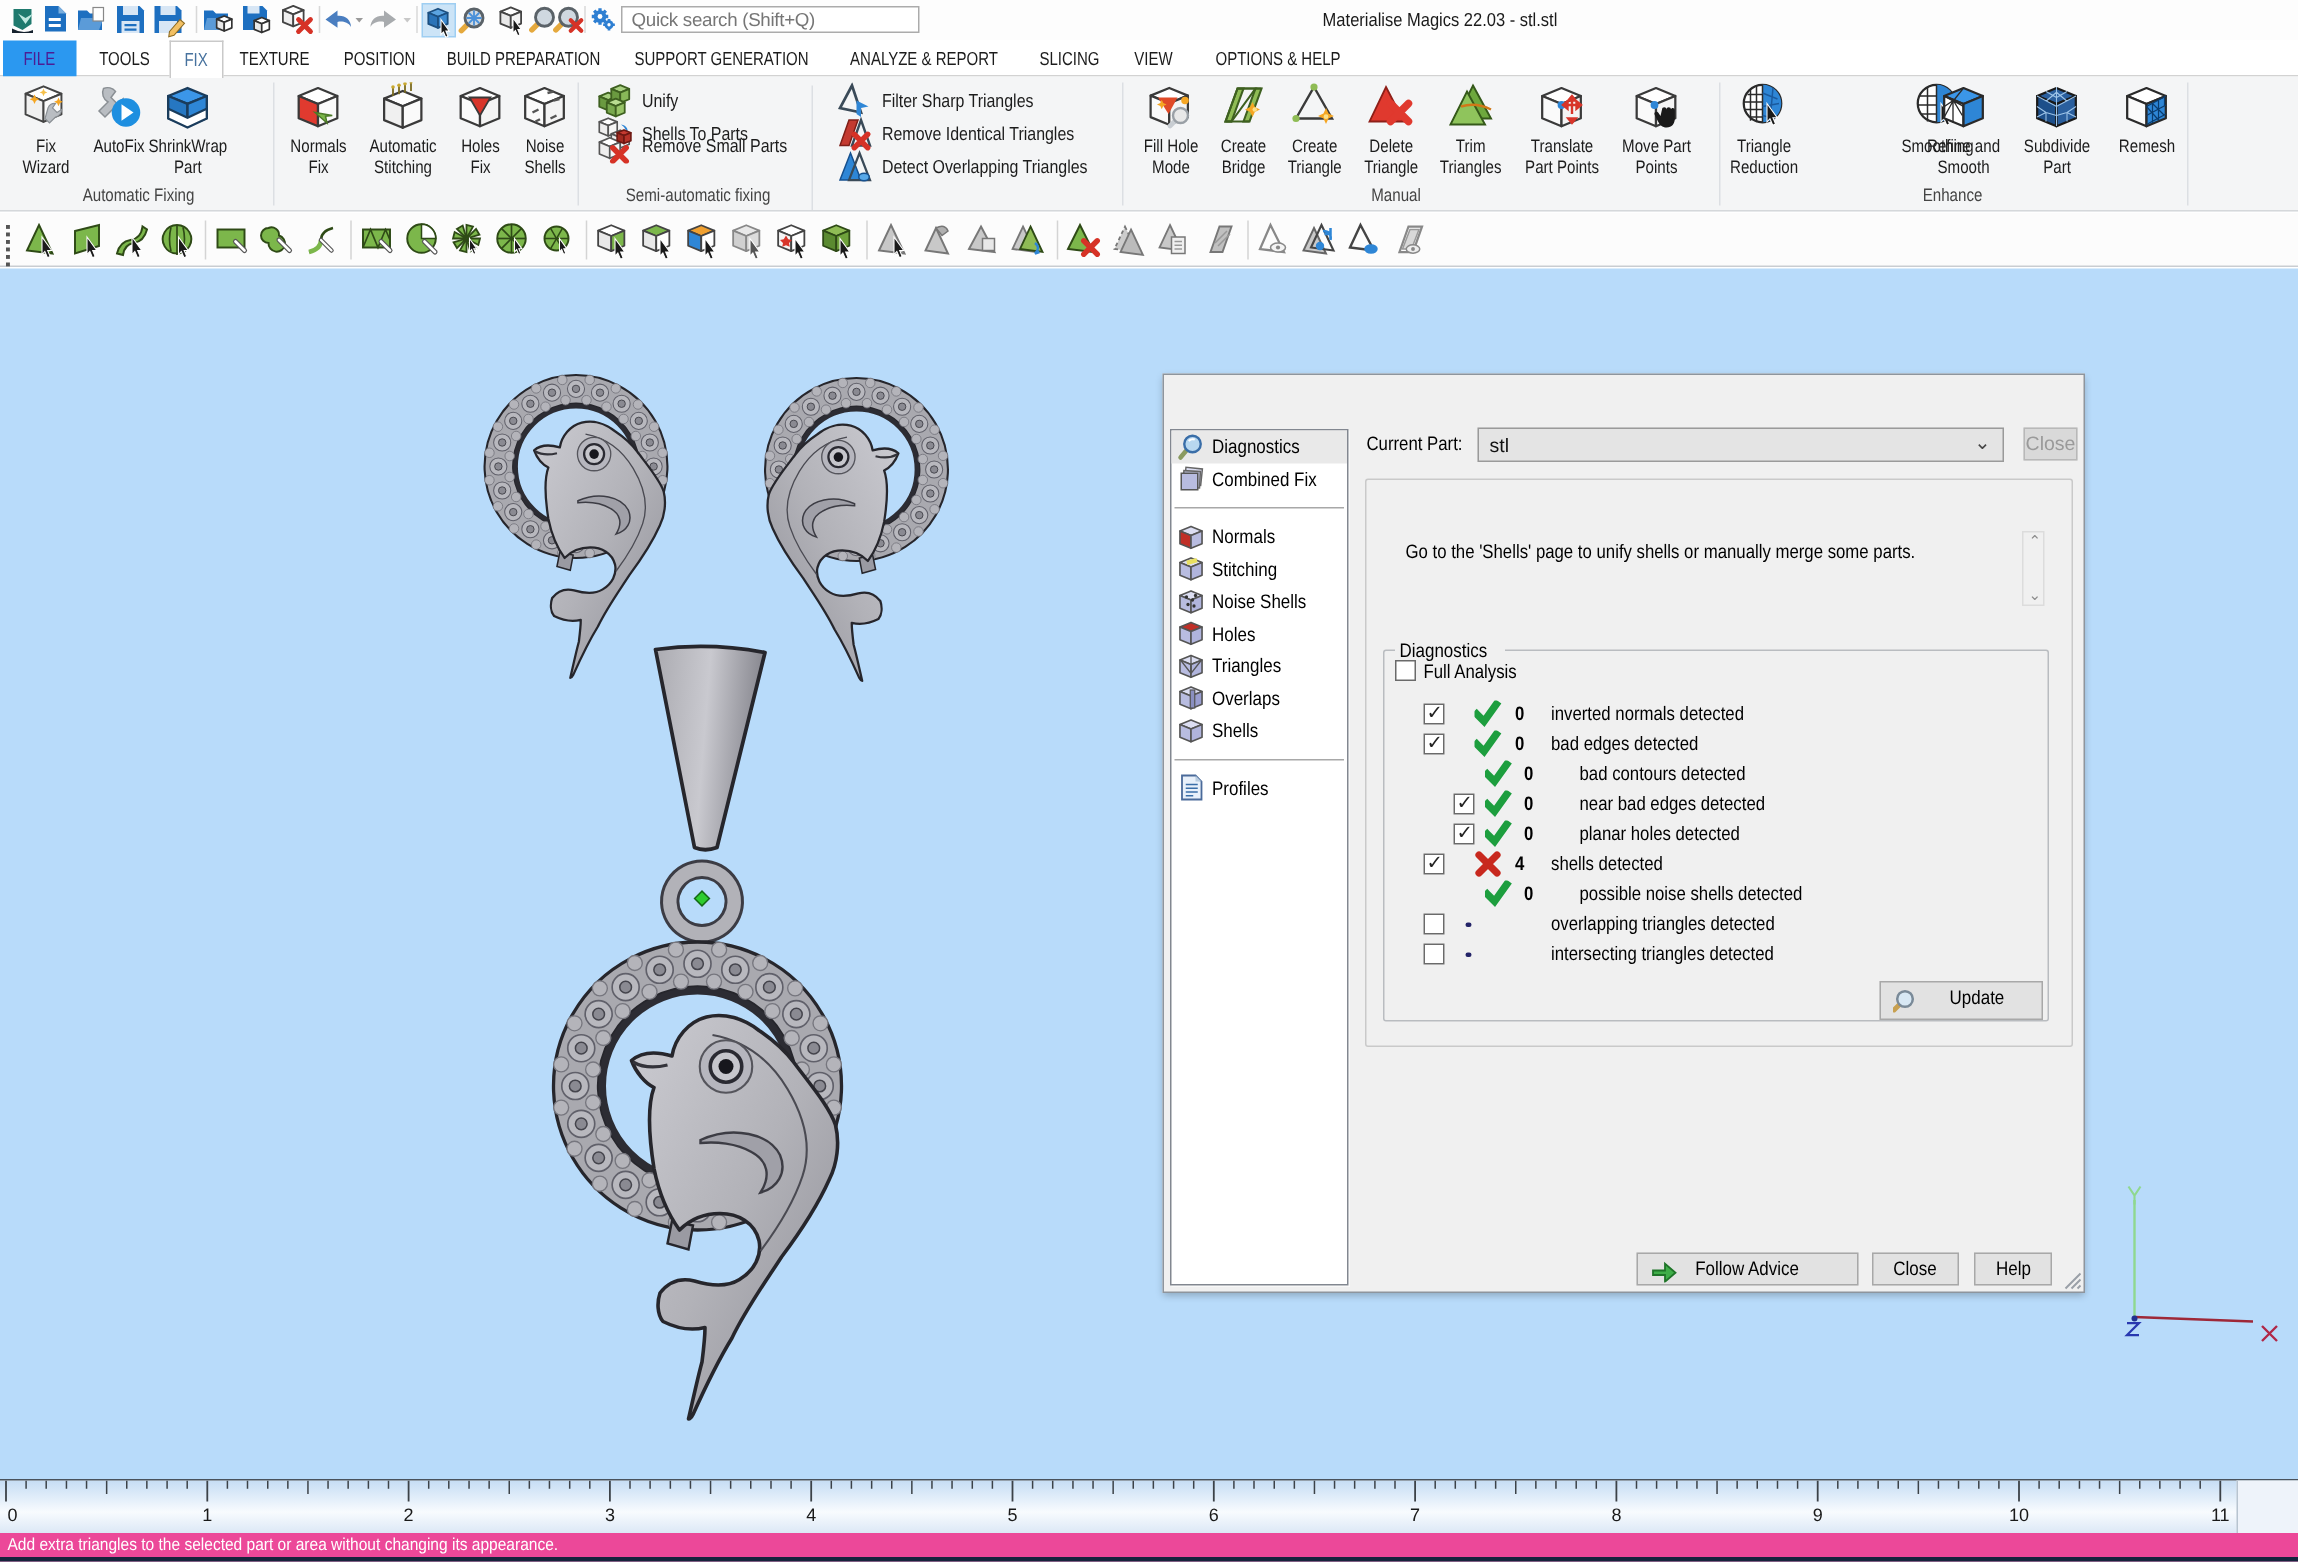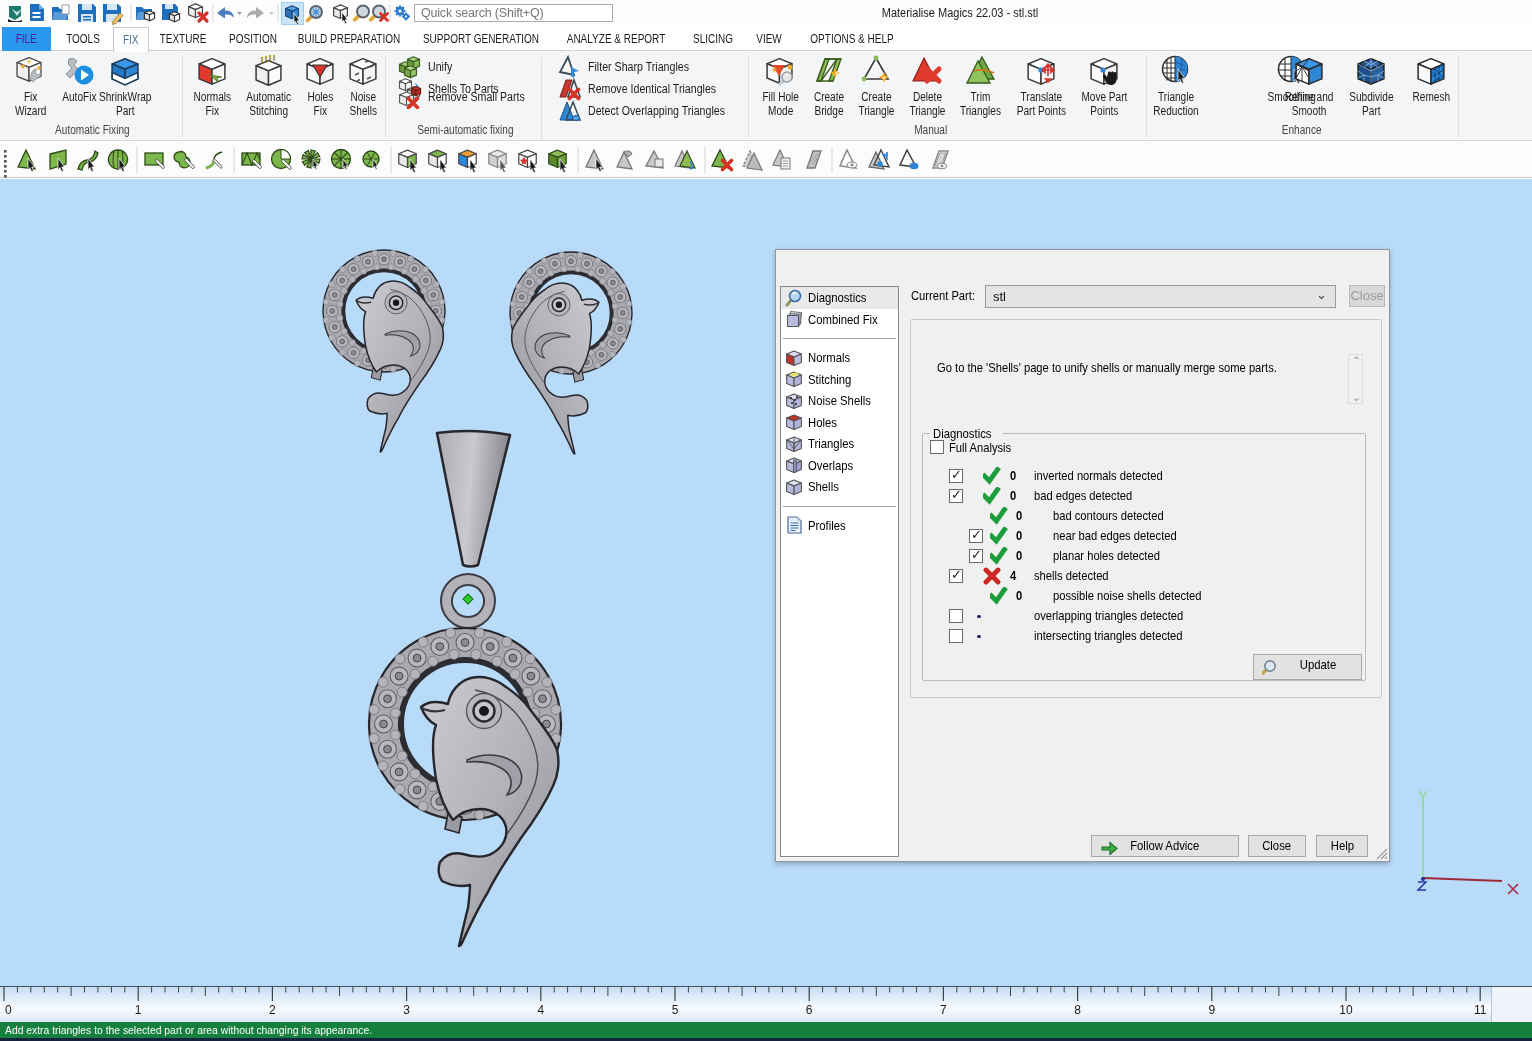--- a/index.html
+++ b/index.html
@@ -28,21 +28,21 @@
 .ric{height:34px}
 .ric svg{display:inline-block}
 .rlbl{font-size:12px;line-height:13.5px;color:#1c1c1c;margin-top:2px}
 .rgrp{position:absolute;top:72px;width:220px;text-align:center;font-size:12px;color:#444}
 .rsmall{position:absolute;display:flex;align-items:center;height:24px}
 .rsmall span{font-size:12.5px;color:#1c1c1c;margin-left:6px;white-space:nowrap}
 #tb2{position:absolute;left:0;top:142px;width:1532px;height:36px;background:#fcfcfc;border-bottom:1px solid #c9cdd2}
 #viewport{position:absolute;left:0;top:179px;width:1532px;height:807px;background:#b8dbfa}
 #ruler{position:absolute;left:0;top:986px;width:1532px;height:36px;background:linear-gradient(#c6ddf4,#f8fbfe 60%,#dce8f6);border-top:1px solid #49525c}
 #ruler .corner{position:absolute;right:0;top:0;width:41px;height:36px;background:#eef3fa;border-left:1px solid #b8c4d0}
-#status{position:absolute;left:0;top:1022px;width:1532px;height:19px;background:#15803d}
+#status{position:absolute;left:0;top:1022px;width:1532px;height:19px;background:#ec4899}
 #status span{color:#fff;font-size:11.5px;position:absolute;left:5px;top:2px}
 #winbottom{position:absolute;left:0;top:1038px;width:1532px;height:3px;background:#16233c}
 
 .dlg{position:absolute;left:775px;top:70px;width:615px;height:613px;background:#f0f0f0;border:1px solid #8e959d;box-shadow:0 2px 5px rgba(0,0,0,0.25)}
 .dlg-title{position:absolute;left:0;top:0;width:100%;height:33px;background:#fbfbfb}
 .dlg-title-text{position:absolute;left:31px;top:9px;font-size:13px;color:#9a9a9a}
 .dlg-min{position:absolute;left:490px;top:7px;color:#444;font-size:13px}
 .dlg-max{position:absolute;left:537px;top:10px;width:11px;height:11px;border:1px solid #d8d8d8}
 .dlg-x{position:absolute;left:583px;top:8px;color:#555;font-size:14px}
 .dlg-nav{position:absolute;left:4px;top:36px;width:119px;height:571px;background:#fff;border:1px solid #828790;box-shadow:inset 0 0 0 1px #fff, 1px 1px 0 #f8f8f8}

